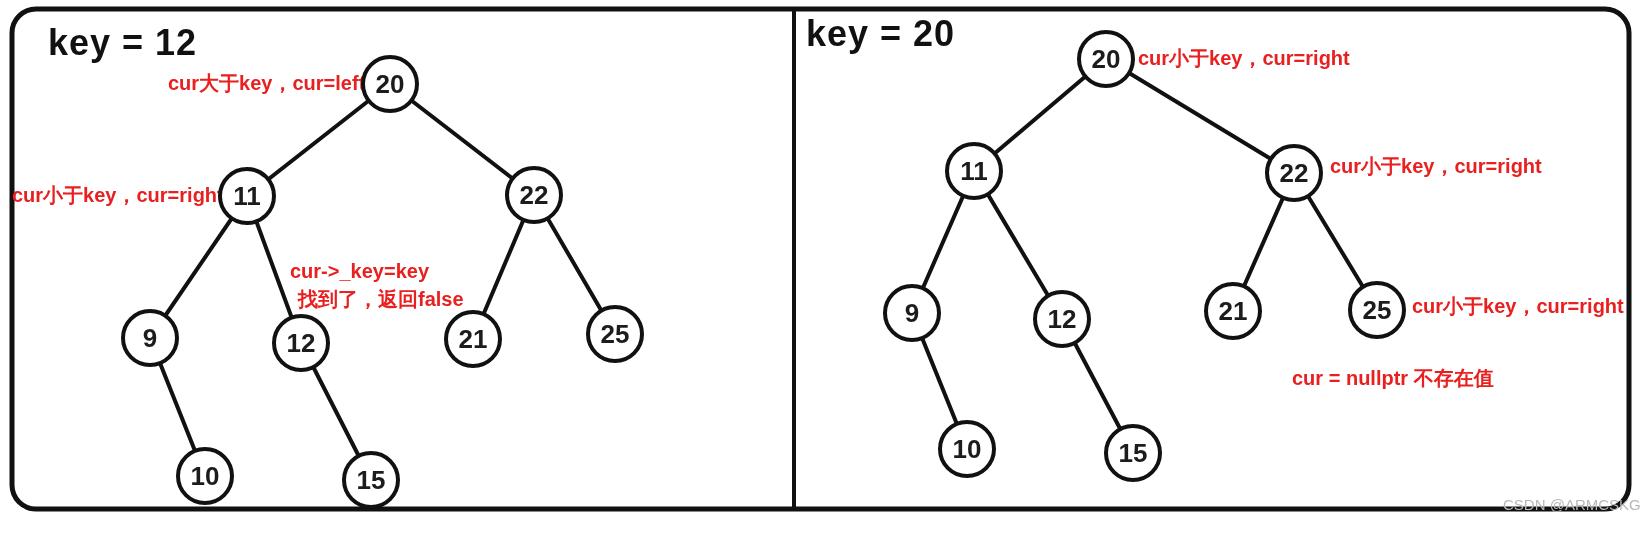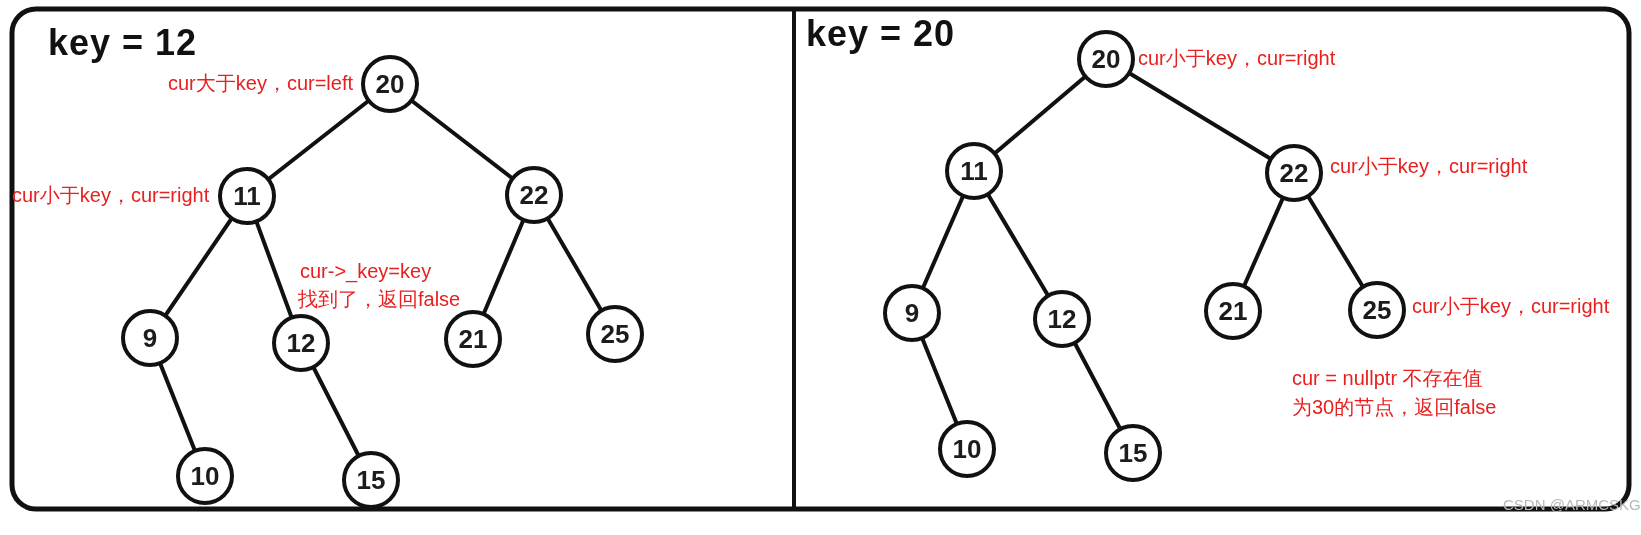--- a/index.html
+++ b/index.html
@@ -33,21 +33,21 @@
     align-items: center;
     justify-content: center;
     font-size: 26px;
     font-weight: bold;
     color: #1c1c1c;
     box-sizing: content-box;
   }
   .annot {
     position: absolute;
     font-size: 20px;
-    font-weight: normal;
+    font-weight: bold;
     color: var(--annotation-red, #e8201f);
     line-height: 1;
     white-space: nowrap;
   }
   .watermark {
     position: absolute;
     font-size: 15px;
     color: var(--watermark-gray, #b8b8b8);
     line-height: 1;
     white-space: nowrap;
@@ -83,42 +83,41 @@
       <line x1="912" y1="313" x2="967" y2="449"></line>
       <line x1="1062" y1="319" x2="1133" y2="453"></line>
     </g>
   </svg>
 
   <div class="layer">
     <div class="panel-title" style="left:48px; top:25px;">key = 12</div>
 
     <div class="annot" style="left:168px; top:73px;">cur大于key，cur=left</div>
     <div class="annot" style="left:12px; top:185px;">cur小于key，cur=right</div>
-    <div class="annot" style="left:300px; top:261px;">cur-&gt;_key=key</div>
+    <div class="annot" style="left:290px; top:261px;">cur-&gt;_key=key</div>
     <div class="annot" style="left:298px; top:289px;">找到了，返回false</div>
 
     <div class="node" style="left:361px; top:55px;">20</div>
     <div class="node" style="left:218px; top:167px;">11</div>
     <div class="node" style="left:505px; top:166px;">22</div>
     <div class="node" style="left:121px; top:309px;">9</div>
     <div class="node" style="left:272px; top:314px;">12</div>
     <div class="node" style="left:444px; top:310px;">21</div>
     <div class="node" style="left:586px; top:305px;">25</div>
     <div class="node" style="left:176px; top:447px;">10</div>
     <div class="node" style="left:342px; top:451px;">15</div>
   </div>
 
   <div class="layer">
     <div class="panel-title" style="left:806px; top:16px;">key = 20</div>
 
     <div class="annot" style="left:1138px; top:48px;">cur小于key，cur=right</div>
     <div class="annot" style="left:1330px; top:156px;">cur小于key，cur=right</div>
     <div class="annot" style="left:1412px; top:296px;">cur小于key，cur=right</div>
     <div class="annot" style="left:1292px; top:368px;">cur = nullptr 不存在值</div>
-    <div class="annot" style="left:1292px; top:397px;">为30的节点，返回false</div>
 
     <div class="node" style="left:1077px; top:30px;">20</div>
     <div class="node" style="left:945px;  top:142px;">11</div>
     <div class="node" style="left:1265px; top:144px;">22</div>
     <div class="node" style="left:883px;  top:284px;">9</div>
     <div class="node" style="left:1033px; top:290px;">12</div>
     <div class="node" style="left:1204px; top:282px;">21</div>
     <div class="node" style="left:1348px; top:281px;">25</div>
     <div class="node" style="left:938px;  top:420px;">10</div>
     <div class="node" style="left:1104px; top:424px;">15</div>

